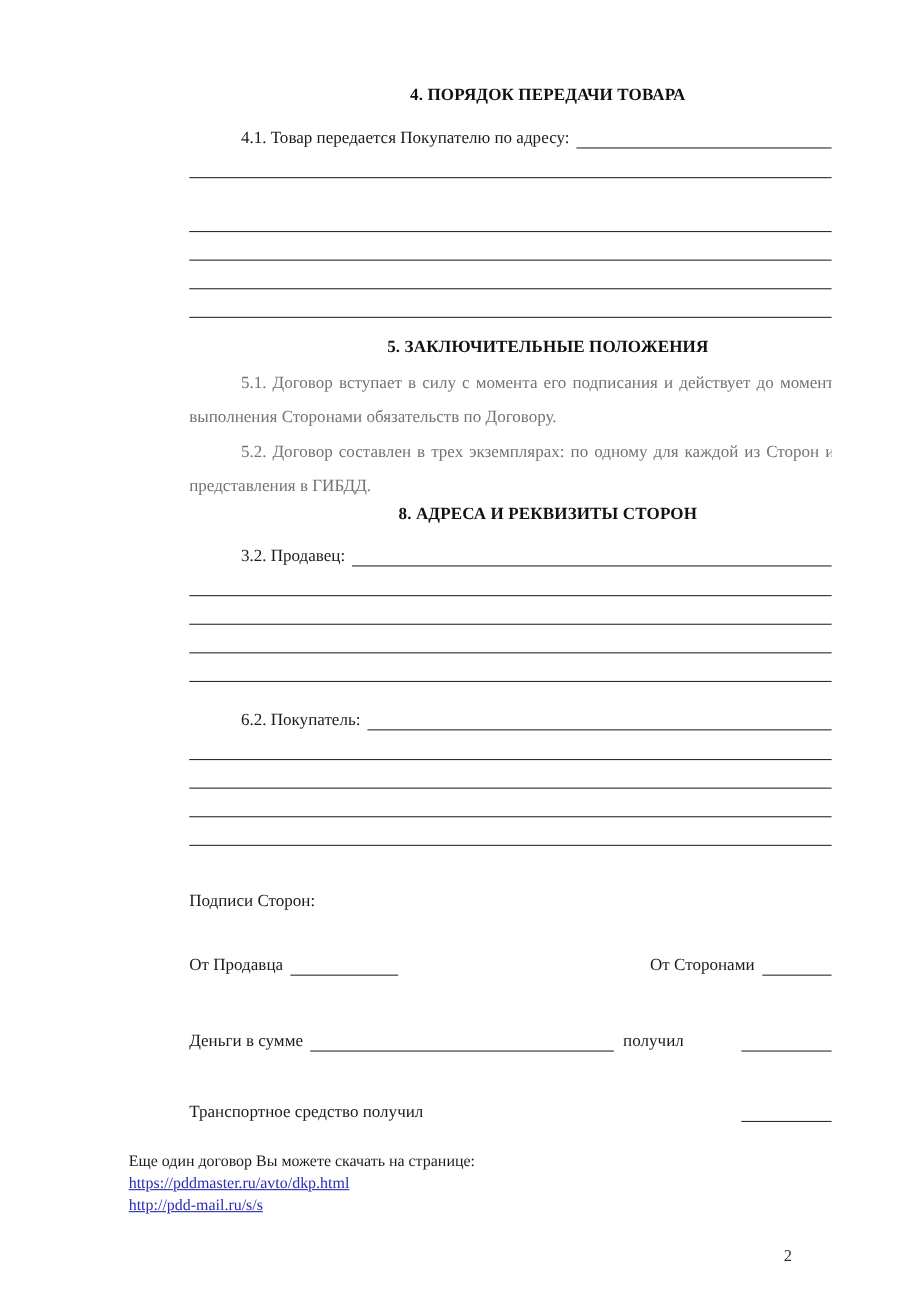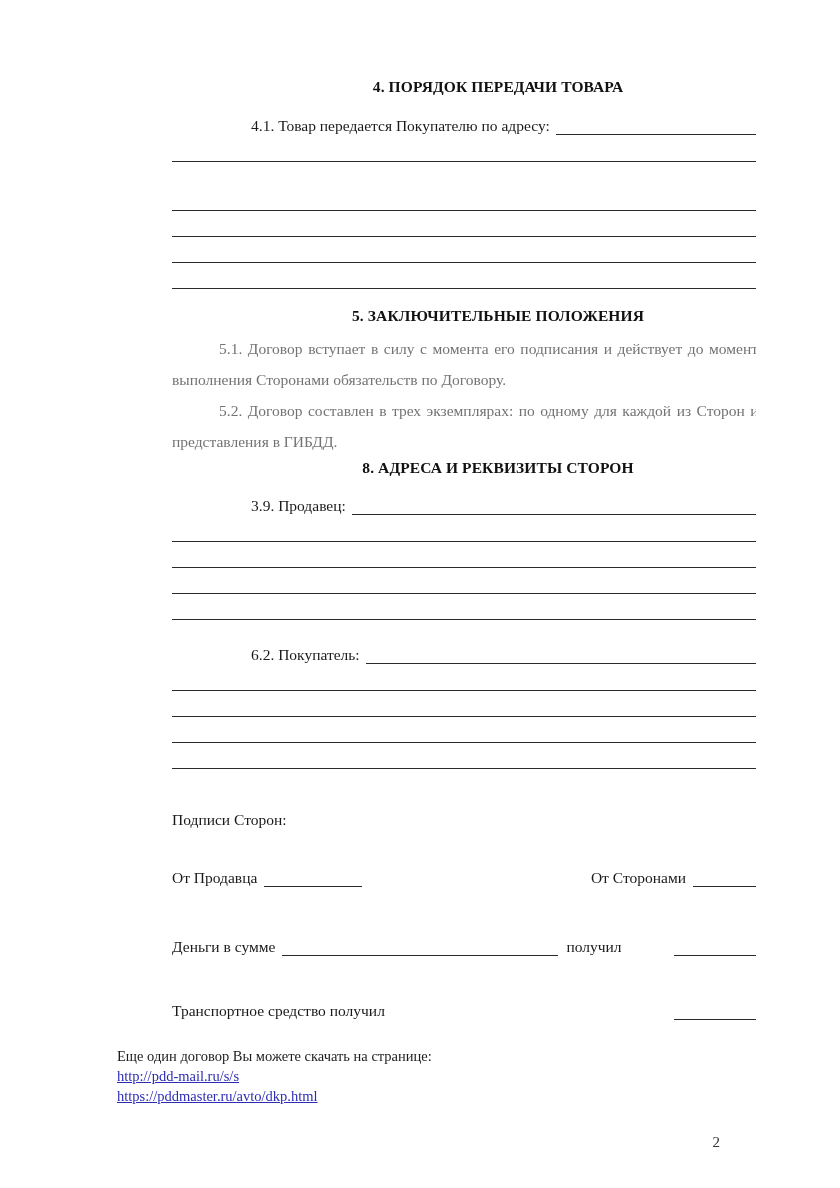--- a/index.html
+++ b/index.html
@@ -55,21 +55,20 @@
     white-space: nowrap;
   }
   .field-row .indent {
     display: inline-block;
     width: 47px;
     flex: 0 0 47px;
   }
   .field-row .label {
     flex: 0 0 auto;
     padding-right: 6px;
-    margin-left: 32px;
   }
   .rule {
     flex: 1 1 auto;
     border-bottom: 1.3px solid #2b2b2b;
     height: 0;
     position: relative;
     top: -4px;
   }
 
   
@@ -189,21 +188,21 @@
     <div class="para last-line-left">5.1. Договор вступает в силу с момента его подписания и действует до момента полного выполнения Сторонами обязательств по Договору.</div>
 
     <div class="para last-line-left">5.2. Договор составлен в трех экземплярах: по одному для каждой из Сторон и один для представления в ГИБДД.</div>
 
     <div style="height:2px"></div>
     <div class="section-heading">8. АДРЕСА И РЕКВИЗИТЫ СТОРОН</div>
 
     <div style="height:16px"></div>
     <div class="field-row">
       <span class="indent"></span>
-      <span class="label">3.9. Продавец:</span>
+      <span class="label">3.2. Продавец:</span>
       <span class="rule"></span>
     </div>
 
     <div style="height:22px"></div>
     <div class="blank-line"></div>
     <div style="height:25px"></div>
     <div class="blank-line"></div>
     <div style="height:25px"></div>
     <div class="blank-line"></div>
     <div style="height:25px"></div>
@@ -258,22 +257,22 @@
     <div class="sig-row">
       <span>Транспортное средство получил</span>
       <span style="flex:1 1 auto"></span>
       <span class="short-rule" style="width:150px"></span>
     </div>
 
   </div>
 
   <div class="footer">
     <div class="promo">Еще один договор Вы можете скачать на странице:</div>
+    <a href="#">https://pddmaster.ru/avto/dkp.html</a>
     <a href="#">http://pdd-mail.ru/s/s</a>
-    <a href="#">https://pddmaster.ru/avto/dkp.html</a>
   </div>
 
   <svg class="qr" viewBox="0 0 25 25" shape-rendering="crispEdges">
     <rect width="25" height="25" fill="#ffffff"></rect>
     <g fill="#000000">
 
       <rect x="0" y="0" width="7" height="1"></rect>
         <rect x="0" y="6" width="7" height="1"></rect>
       <rect x="0" y="0" width="1" height="7"></rect>
         <rect x="6" y="0" width="1" height="7"></rect>

